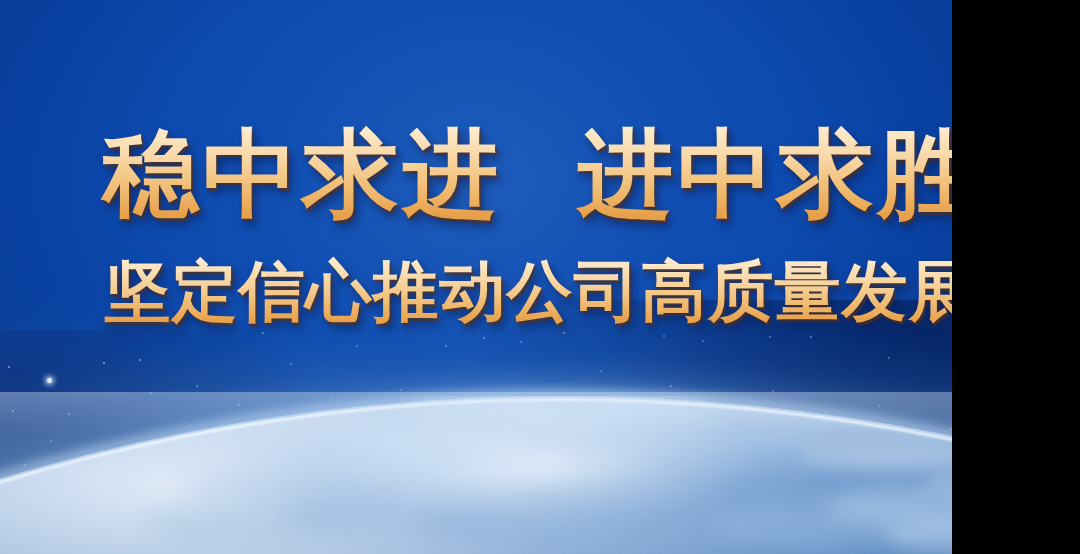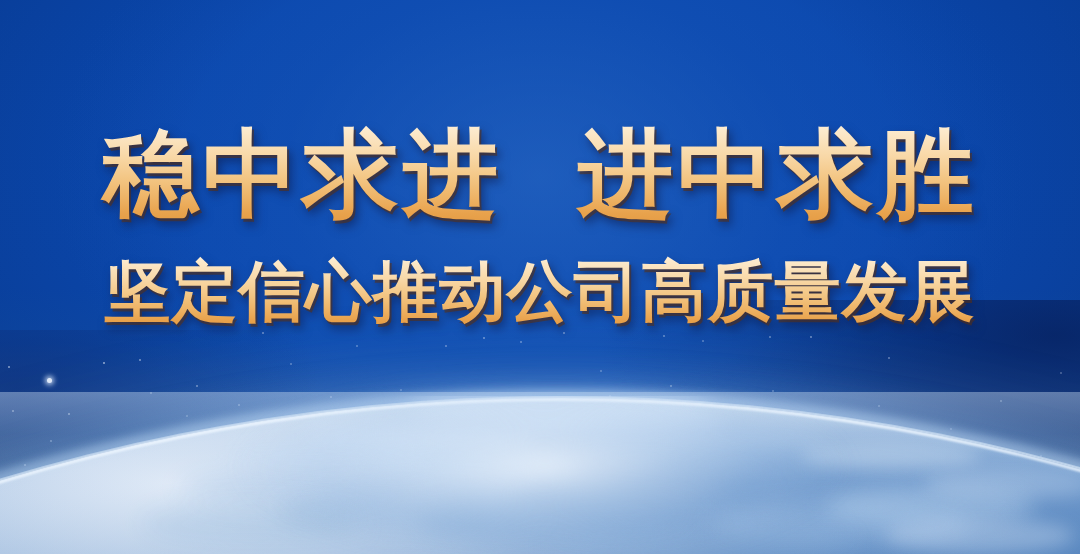--- a/index.html
+++ b/index.html
@@ -7,21 +7,21 @@
     margin: 0;
     padding: 0;
     background: #000;
   }
   body {
     font-family: "Liberation Sans", "DejaVu Sans", sans-serif;
   }
 
   #banner {
     position: relative;
-    width: 1080px;
+    width: 952px;
     height: 554px;
     overflow: hidden;
     background: #0a47ad;
     user-select: none;
   }
 
   
   .sky-base {
     position: absolute;
     inset: 0;

